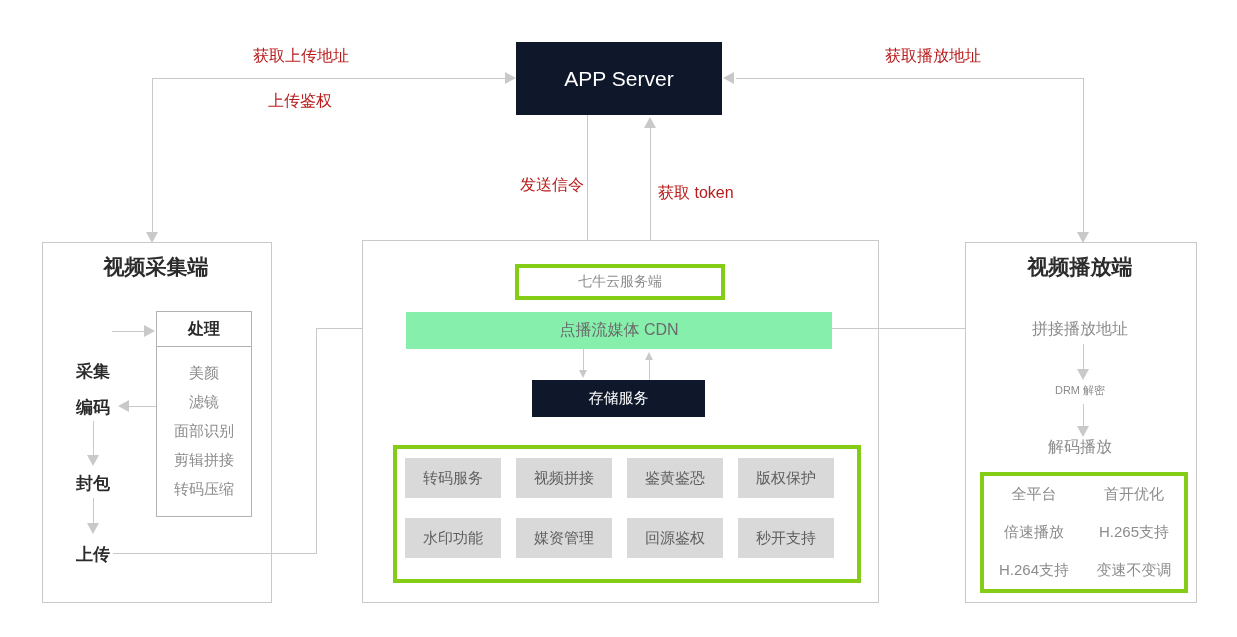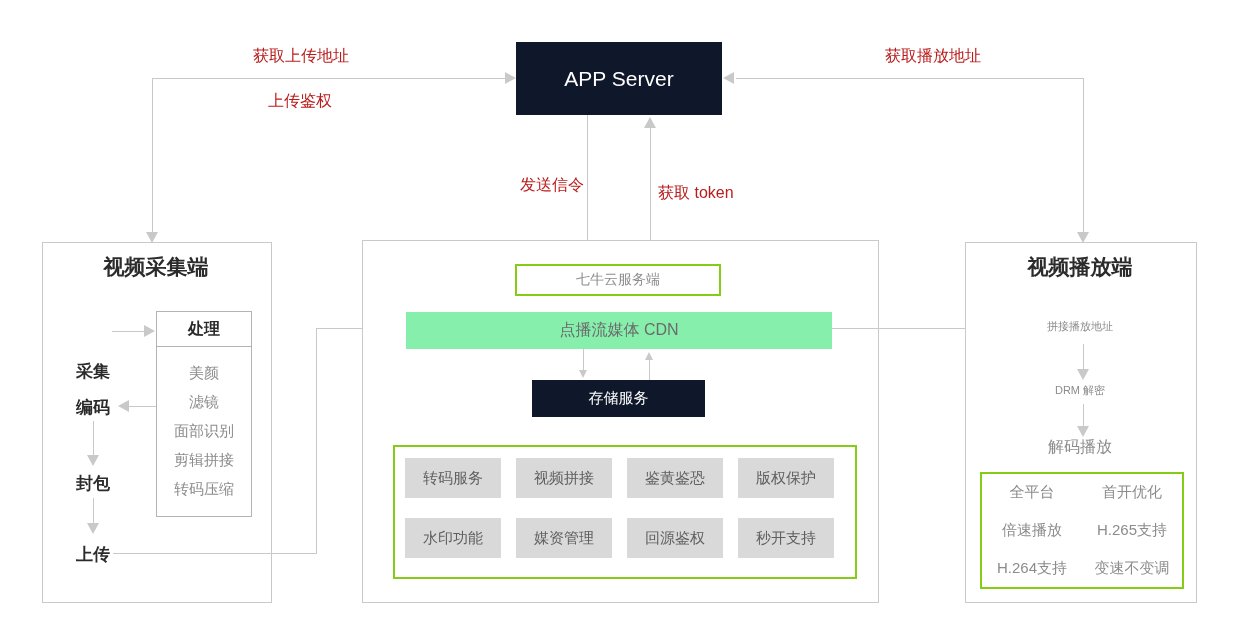--- a/index.html
+++ b/index.html
@@ -21,21 +21,21 @@
   .arr-u-sm{border-left:4px solid transparent;border-right:4px solid transparent;border-bottom:8px solid #c9c9c9;}
   
   .edge-label{position:absolute;font-size:16px;color:#b91c1c;white-space:nowrap;}
   .panel{position:absolute;border:1px solid #c9c9c9;background:#ffffff;}
   .panel-title{position:absolute;font-size:21px;font-weight:700;color:#2b2b2b;text-align:center;white-space:nowrap;}
   .step-label{position:absolute;font-size:17px;font-weight:700;color:#2b2b2b;text-align:center;width:70px;white-space:nowrap;}
   .gray-text{color:#8c8c8c;}
   .node-black{position:absolute;background:#0f172a;color:#ffffff;display:flex;align-items:center;justify-content:center;}
   .tile{position:absolute;width:96px;height:40px;background:#d9d9d9;color:#5f5f5f;font-size:15px;
         display:flex;align-items:center;justify-content:center;white-space:nowrap;}
-  .thin-box{position:absolute;border:2px solid #84cc16;background:#ffffff;text-align:center;}
+  .thin-box{position:absolute;border:4px solid #84cc16;background:#ffffff;text-align:center;}
   .center-text{display:flex;align-items:center;justify-content:center;}
 </style>
 </head>
 <body>
 
 <div id="stage">
 
   <div class="node-black" style="left:516px;top:42px;width:206px;height:73px;font-size:21px;">
     <span>APP Server</span>
   </div>
@@ -121,21 +121,21 @@
   <div class="tile" style="left:516px;top:518px;">媒资管理</div>
   <div class="tile" style="left:738px;top:518px;">秒开支持</div>
   <div class="tile" style="left:627px;top:518px;">回源鉴权</div>
 
   <div class="hl" style="left:832px;top:328px;width:181px;"></div>
   <div class="arr arr-r" style="left:1013px;top:322px;"></div>
 
   <div class="panel" style="left:965px;top:242px;width:230px;height:359px;"></div>
   <div class="panel-title" style="left:965px;top:253px;width:230px;">视频播放端</div>
 
-  <div class="abs gray-text" style="left:965px;top:319px;width:230px;text-align:center;font-size:11px;white-space:nowrap;">拼接播放地址</div>
+  <div class="abs gray-text" style="left:965px;top:319px;width:230px;text-align:center;font-size:16px;white-space:nowrap;">拼接播放地址</div>
   <div class="vl" style="left:1083px;top:344px;height:25px;"></div>
   <div class="arr arr-d" style="left:1077px;top:369px;"></div>
 
   <div class="abs gray-text" style="left:965px;top:383px;width:230px;text-align:center;font-size:11px;white-space:nowrap;">DRM 解密</div>
   <div class="vl" style="left:1083px;top:404px;height:22px;"></div>
   <div class="arr arr-d" style="left:1077px;top:426px;"></div>
 
   <div class="abs gray-text" style="left:965px;top:437px;width:230px;text-align:center;font-size:16px;white-space:nowrap;">解码播放</div>
 
   <div class="thin-box" style="left:980px;top:472px;width:200px;height:113px;display:grid;grid-template-columns:1fr 1fr;grid-template-rows:1fr 1fr 1fr;place-items:center;font-size:15px;color:#8c8c8c;">

